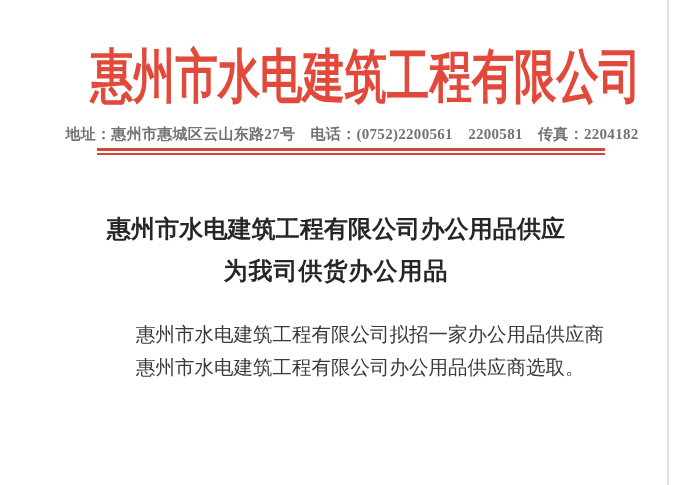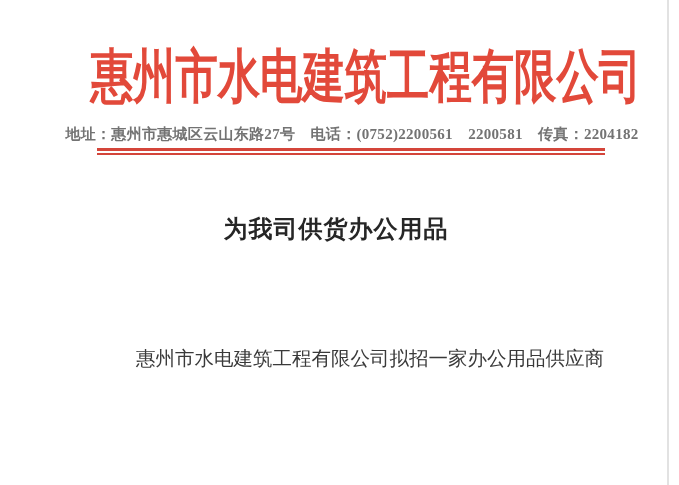--- a/index.html
+++ b/index.html
@@ -96,37 +96,38 @@
     color: #3a3a3a;
   }
   .bl {
     line-height: 33px;
     white-space: nowrap;
   }
   .bl.indent { text-indent: 39px; }
   .bl.fill {
     text-align: justify;
     text-align-last: justify;
-    margin-top: 24px;
   }
 </style>
 </head>
 <body>
 
 <div class="page">
 
   <div class="scan-edge"></div>
 
   <div class="company-name">惠州市水电建筑工程有限公司</div>
 
   <div class="contact-line">地址：惠州市惠城区云山东路27号　电话：(0752)2200561　2200581　传真：2204182</div>
 
   <div class="letterhead-rule"></div>
 
   <div class="doc-title">
+    <div class="t1">惠州市水电建筑工程有限公司办公用品供应</div>
     <div class="t2">为我司供货办公用品</div>
   </div>
 
   <div class="doc-body">
     <div class="bl indent fill">惠州市水电建筑工程有限公司拟招一家办公用品供应商</div>
+    <div class="bl indent">惠州市水电建筑工程有限公司办公用品供应商选取。</div>
   </div>
 
 </div>
 
 </body></html>

